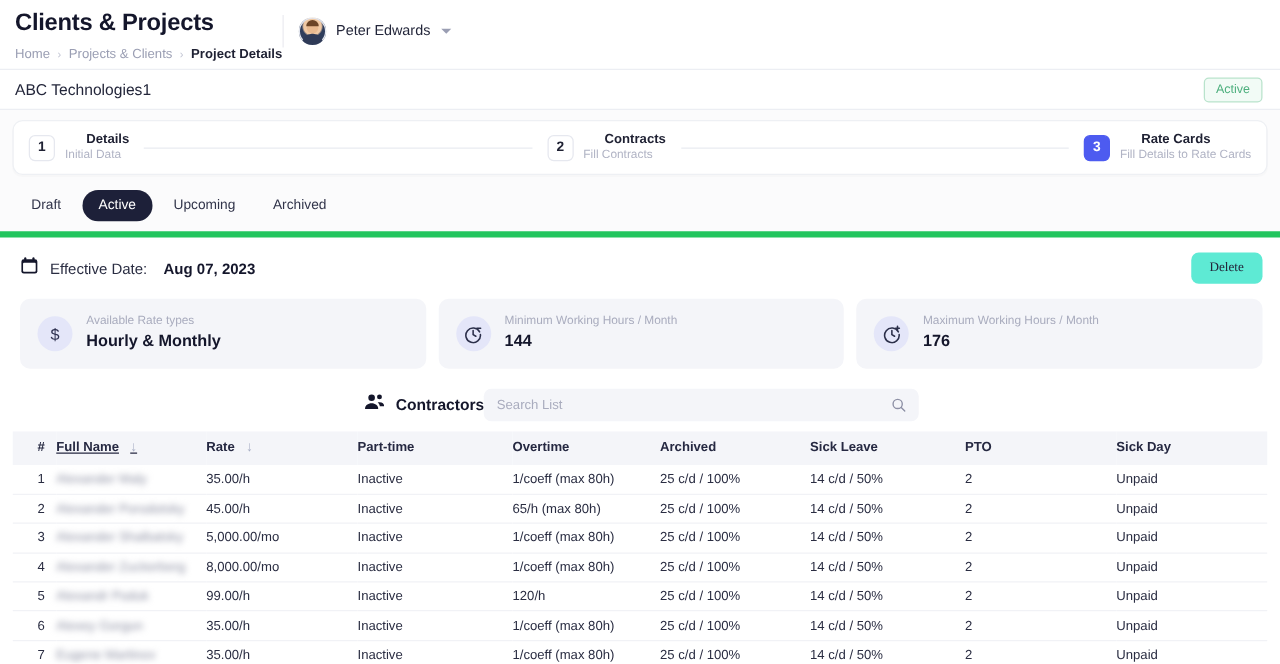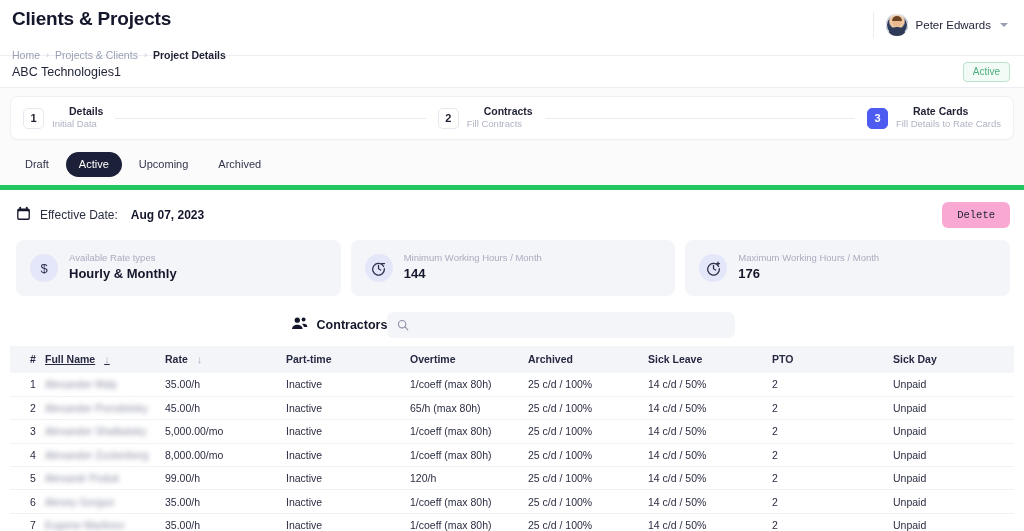--- a/index.html
+++ b/index.html
@@ -8,27 +8,27 @@
     background: #ffffff;
     font-family: "Liberation Sans", sans-serif;
     color: #1f2133;
     overflow: hidden;
   }
   .app { width: 1024px; height: 531px; position: relative; background: #fbfbfc; }
 
   
   .topbar {
     height: 56px; background: #ffffff;
-    display: flex; align-items: flex-start; justify-content: space-between;
+    display: flex; align-items: flex-start; justify-content: flex-start;
     padding: 6px 14px 0 12px;
     border-bottom: 1px solid #eceef3;
     position: relative;
   }
   .page-title { font-size: 19px; font-weight: 700; letter-spacing: -0.2px; color: #14162b; padding-top: 2px;}
-  .breadcrumb { display: flex; align-items: center; gap: 6px; margin-top: 19px; font-size: 10.5px; }
+  .breadcrumb { display: flex; align-items: center; gap: 6px; margin-top: 7px; font-size: 10.5px; }
   .crumb { color: #9a9eb3; }
   .crumb.active { color: #1f2133; font-weight: 700; }
   .crumb-sep { color: #c3c6d4; font-size: 9px; }
 
   .user-area { display: flex; align-items: center; gap: 8px; padding-top: 6px; padding-right: 2px; }
   .user-divider { width: 1px; height: 26px; background: #ececf1; margin-right: 4px; }
   .avatar {
     width: 22px; height: 22px; border-radius: 50%;
     background: radial-gradient(circle at 50% 32%, #f0c9a4 0 38%, #2f3d5c 46% 100%);
     position: relative; overflow: hidden; box-shadow: 0 0 0 1px #e3e6ef inset;
@@ -91,22 +91,22 @@
   
   .panel { background: #ffffff; border-top: 5px solid #22c55e; padding: 0 10px; }
   .eff-row {
     display: flex; align-items: center; justify-content: space-between;
     padding: 12px 4px 10px 6px;
   }
   .eff-left { display: flex; align-items: center; gap: 9px; }
   .eff-label { font-size: 12px; color: #2a2d42; }
   .eff-value { font-size: 12px; font-weight: 700; color: #14162b; margin-left: 4px; }
   .btn-delete {
-    font-size: 10.5px; color: #23263a; background: #f9a8d4; border: none;
-    border-radius: 6px; padding: 7px 15px; cursor: pointer; font-family: Liberation Mono, monospace;
+    font-size: 10.5px; color: #23263a; background: #5eead4; border: none;
+    border-radius: 6px; padding: 7px 15px; cursor: pointer; font-family: Liberation Serif, serif;
   }
 
   
   .info-cards { display: flex; gap: 10px; padding: 2px 4px 0 6px; }
   .info-card {
     flex: 1 1 0; background: #f4f5f9; border-radius: 8px;
     display: flex; align-items: center; gap: 11px; padding: 11px 14px; height: 56px;
   }
   .info-icon {
     width: 28px; height: 28px; border-radius: 50%; background: #e4e6f9;
@@ -302,20 +302,21 @@
           <svg width="17" height="15" viewBox="0 0 20 16" fill="none">
             <circle cx="7.4" cy="4.1" r="3.1" fill="#14162b"></circle>
             <path d="M1.2 14.6c0-3.1 2.8-5.2 6.2-5.2s6.2 2.1 6.2 5.2H1.2z" fill="#14162b"></path>
             <circle cx="14.8" cy="3.3" r="2.3" fill="#14162b"></circle>
             <path d="M13.1 8.6c0.6-0.15 1.2-0.22 1.8-0.22 2.6 0 4.3 1.5 4.3 3.7h-4.1c0-1.3-0.8-2.5-2-3.48z" fill="#14162b"></path>
           </svg>
         </span>
         <span class="contractors-title">Contractors</span>
       </div>
       <div class="search-box">
+        <input class="search-input" type="text" placeholder="Search List" style="">
         <span class="search-icon">
           <svg width="12" height="12" viewBox="0 0 14 14" fill="none">
             <circle cx="6" cy="6" r="4.3" stroke="#8e91a6" stroke-width="1.3"></circle>
             <path d="M9.3 9.3L12.6 12.6" stroke="#8e91a6" stroke-width="1.3" stroke-linecap="round"></path>
           </svg>
         </span>
       </div>
     </div>
 
   </div>

